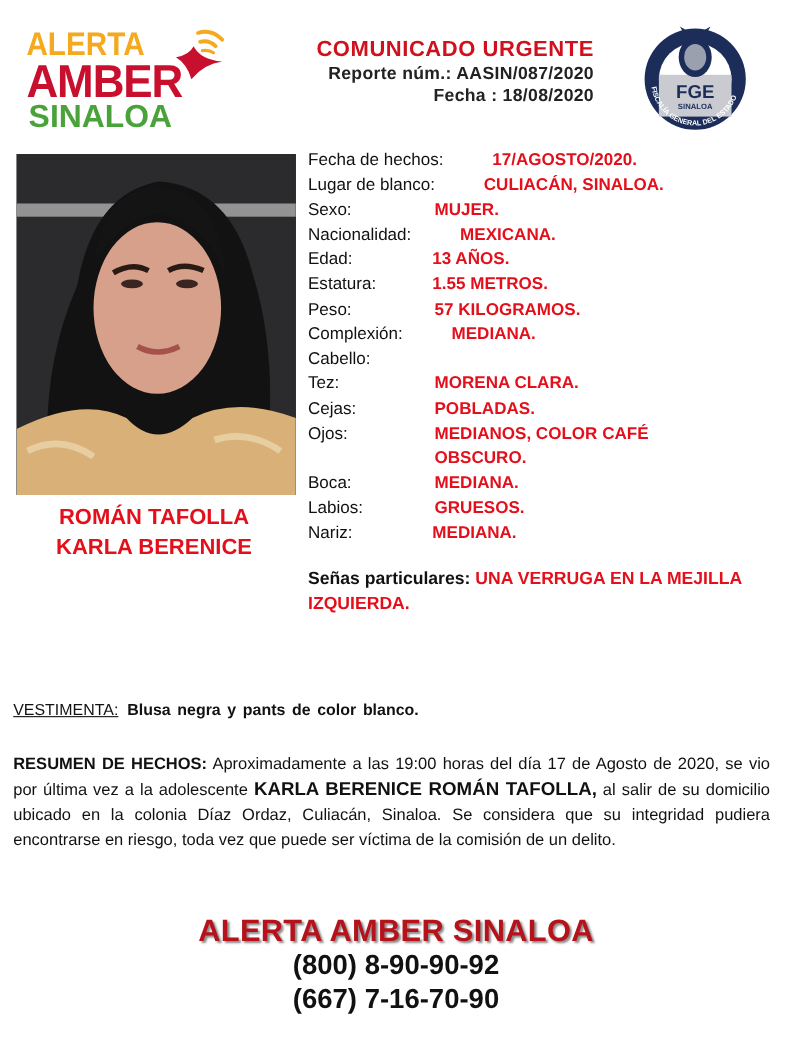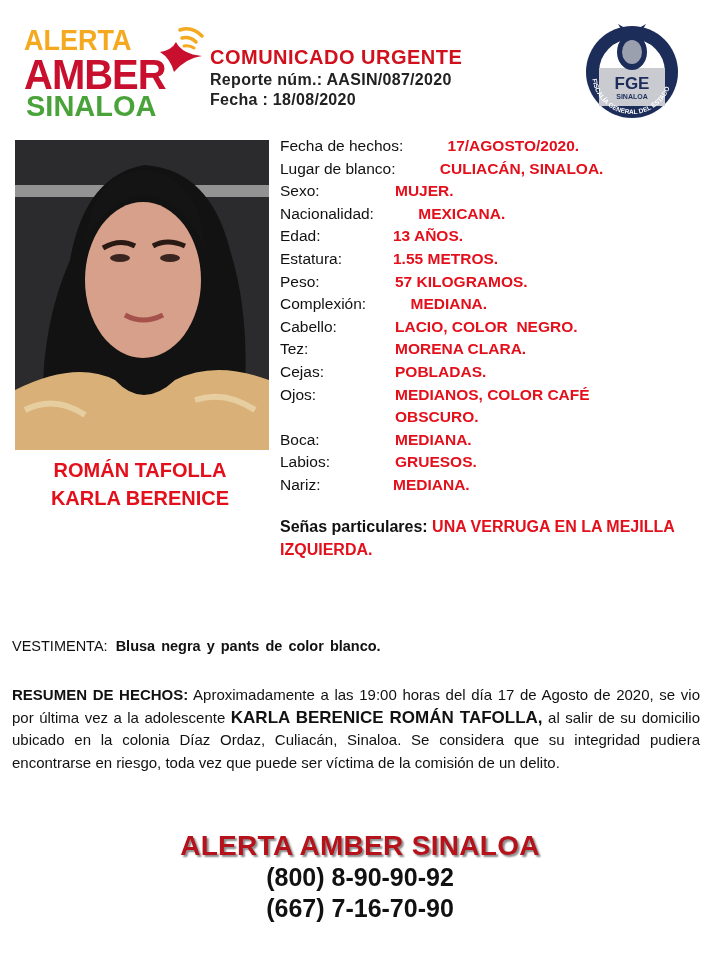--- a/index.html
+++ b/index.html
@@ -6,21 +6,21 @@
   html, body { width: 720px; height: 960px; background: #ffffff; overflow: hidden; }
   body { position: relative; font-family: "Liberation Sans", sans-serif; color: #111; }
 
   
   .logo-amber { position: absolute; left: 24px; top: 24px; width: 170px; height: 100px; }
   .logo-amber .l1 { position: absolute; left: 0; top: 0; font-family: "Liberation Sans", sans-serif; font-weight: bold; font-size: 27px; color: #f4a91f; letter-spacing: 0px; transform: scaleY(1.1); transform-origin: top left; }
   .logo-amber .l2 { position: absolute; left: 0; top: 27px; font-weight: bold; font-size: 40px; color: #c8102e; letter-spacing: -1px; transform: scaleY(1.05); transform-origin: top left; }
   .logo-amber .l3 { position: absolute; left: 2px; top: 66px; font-weight: bold; font-size: 29px; color: #4aa33a; letter-spacing: 0px; }
   .logo-amber .waves { position: absolute; left: 128px; top: 0px; width: 60px; height: 60px; }
 
-  .header-center { position: absolute; left: 210px; top: 46px; width: 330px; text-align: left; }
+  .header-center { position: absolute; left: 210px; top: 34px; width: 330px; text-align: right; }
   .header-center .title { font-weight: bold; font-size: 20px; color: #d0101c; letter-spacing: 0.5px; }
   .header-center .sub { font-weight: bold; font-size: 16px; color: #222; margin-top: 2px; letter-spacing: 0.3px; }
 
   .fge-logo { position: absolute; left: 578px; top: 10px; width: 108px; height: 112px; }
 
   
   .photo { position: absolute; left: 15px; top: 140px; width: 254px; height: 310px; overflow: hidden; background: #2a2a2c; }
   .missing-name { position: absolute; left: 0; top: 456px; width: 280px; text-align: center; font-weight: bold; font-size: 20px; color: #e3101c; line-height: 28px; }
 
   
@@ -29,21 +29,21 @@
   .row .lbl { color: #111; }
   .row .val { color: #e3101c; font-weight: bold; }
   .row.fixed .lbl { width: 95px; flex: none; }
   .row.wrap .val { white-space: normal; }
   .senas { position: absolute; left: 280px; top: 515px; width: 400px; font-size: 16px; line-height: 23px; font-weight: bold; }
   .senas .lbl { color: #111; text-align: right; }
   .senas .val { color: #e3101c; }
 
   
   .vestimenta { position: absolute; left: 12px; top: 638px; font-size: 14.5px; }
-  .vestimenta .lbl { color: #111; }
+  .vestimenta .lbl { color: #111; text-decoration: underline; }
   .vestimenta .val { font-weight: bold; margin-left: 4px; word-spacing: 2px; }
 
   .resumen { position: absolute; left: 12px; top: 684px; width: 688px; font-size: 15px; line-height: 22.5px; text-align: justify; color: #111; }
   .resumen b { font-weight: bold; }
   .resumen .name { font-size: 17px; }
 
   
   .footer { position: absolute; left: 0; top: 830px; width: 720px; text-align: center; }
   .footer .org { font-weight: bold; font-size: 28px; color: #b5121b; text-shadow: 2px 2px 2px #888; letter-spacing: 0.3px; }
   .footer .phone { font-weight: bold; font-size: 25px; color: #111; line-height: 31px; }
@@ -123,21 +123,20 @@
       <span class="lbl" style="width:93px">Estatura:</span>
       <span class="val">1.55 METROS.</span>
     </div>
   <div class="row fixed">
       <span class="lbl">Peso:</span>
       <span class="val">57 KILOGRAMOS.</span>
     </div>
   <div class="row"><span class="lbl">Complexión:</span>&nbsp;<span class="val">MEDIANA.</span></div>
   <div class="row fixed">
       <span class="lbl">Cabello:</span>
-      <span class="val" style="white-space:pre">LACIO, COLOR  NEGRO.</span>
     </div>
   <div class="row fixed">
       <span class="lbl">Tez:</span>
       <span class="val">MORENA CLARA.</span>
     </div>
   <div class="row fixed">
       <span class="lbl">Cejas:</span>
       <span class="val">POBLADAS.</span>
     </div>
   <div class="row fixed wrap">

